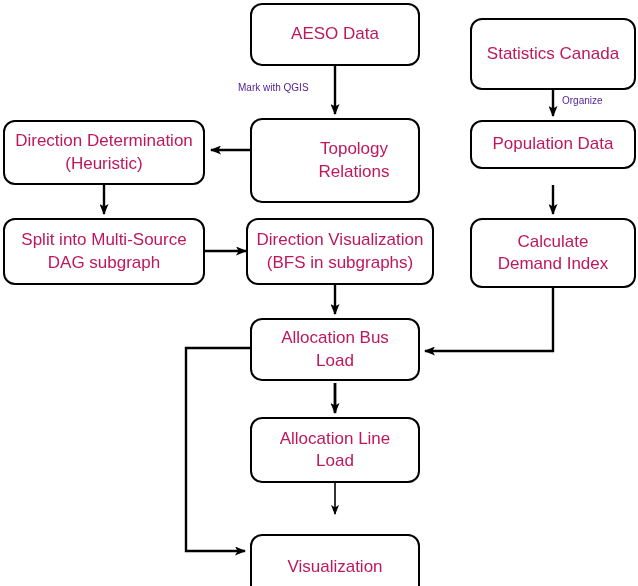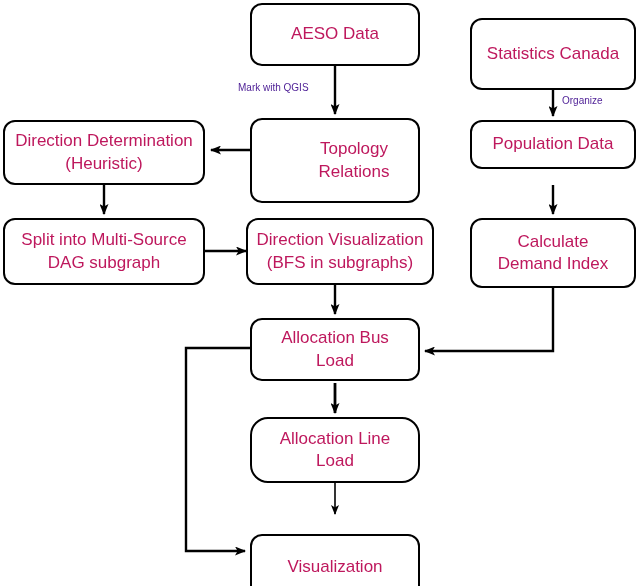--- a/index.html
+++ b/index.html
@@ -132,21 +132,21 @@
     </span>
   </div>
 
   <div class="node" style="left:250px; top:318px; width:170px; height:63px;">
     <span>
       <span>Allocation Bus</span>
       <span class="line2">Load</span>
     </span>
   </div>
 
-  <div class="node" style="left:250px; top:417px; width:170px; height:66px;border-radius:18px;">
+  <div class="node" style="left:250px; top:417px; width:170px; height:66px;">
     <span>
       <span>Allocation Line</span>
       <span class="line2">Load</span>
     </span>
   </div>
 
   <div class="node" style="left:250px; top:534px; width:170px; height:66px;">
     <span>Visualization</span>
   </div>
 

